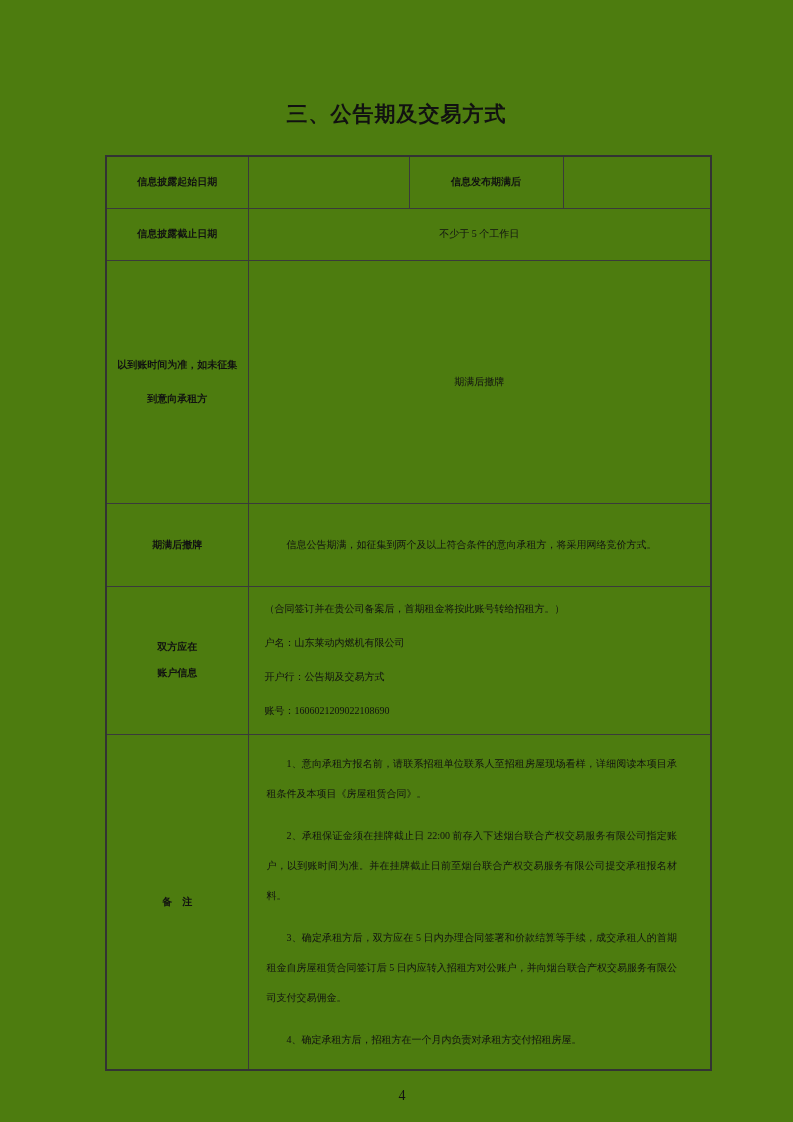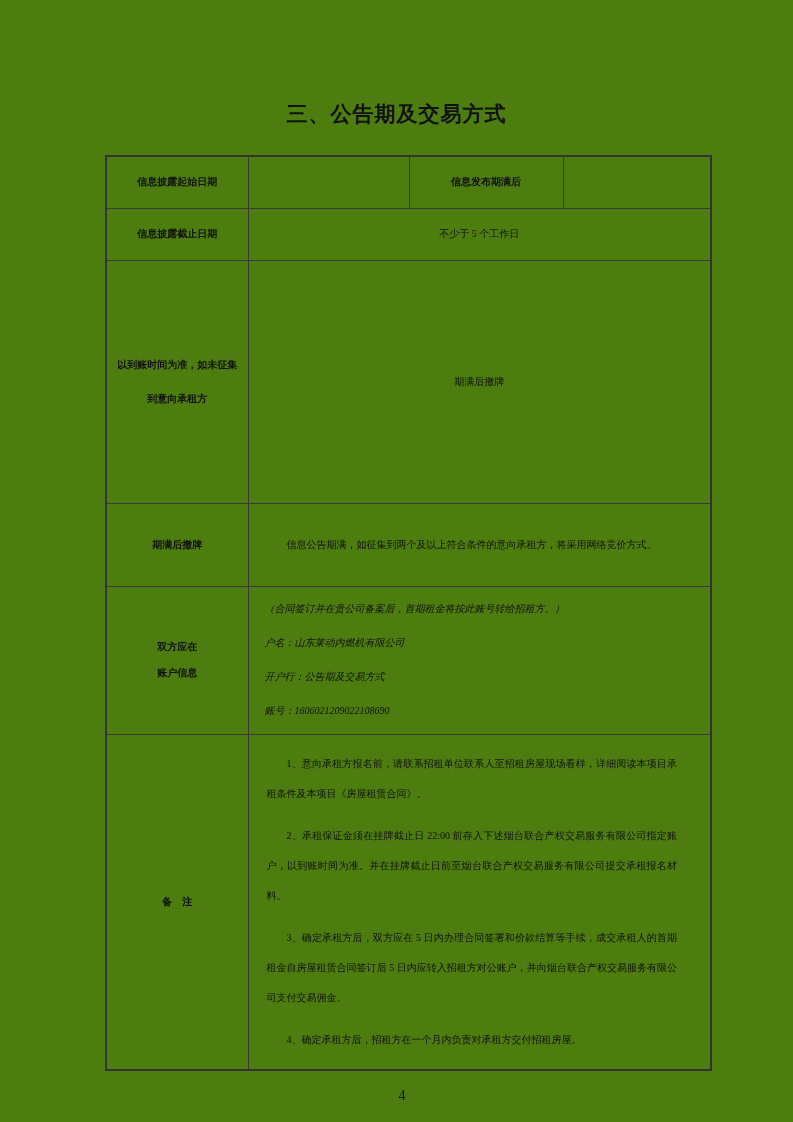--- a/index.html
+++ b/index.html
@@ -65,21 +65,20 @@
   td.val-text p {
     margin: 12px;
     line-height: 34px;
     text-align: justify;
   }
   td.val-text p.indent { text-indent: 2em; }
 
   td.val-account {
     padding: 4px 10px 4px 16px;
     font-size: 13.5px;
-    font-style: italic;
   }
   td.val-account p {
     margin: 0;
     line-height: 34px;
     text-align: left;
   }
   td.val-remarks { padding: 2px 21px 2px 6px; }
   td.val-remarks p { line-height: 30px; }
 
   tr.r-dates   { height: 52px; }

